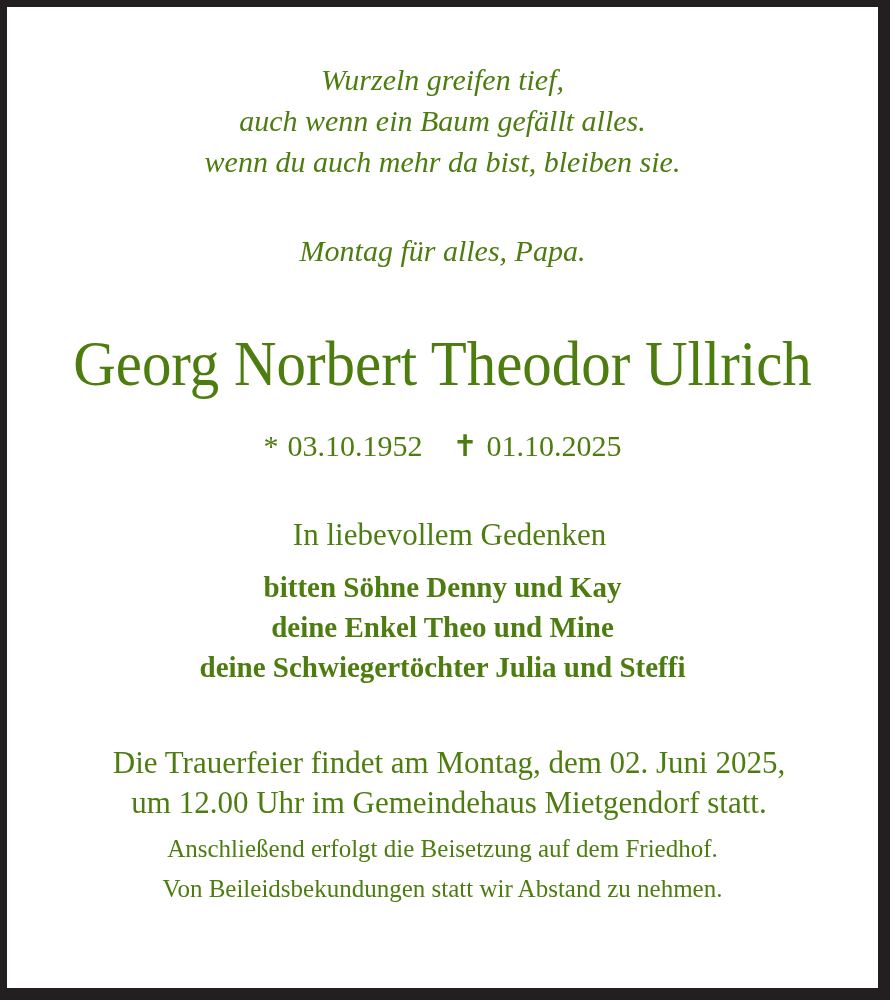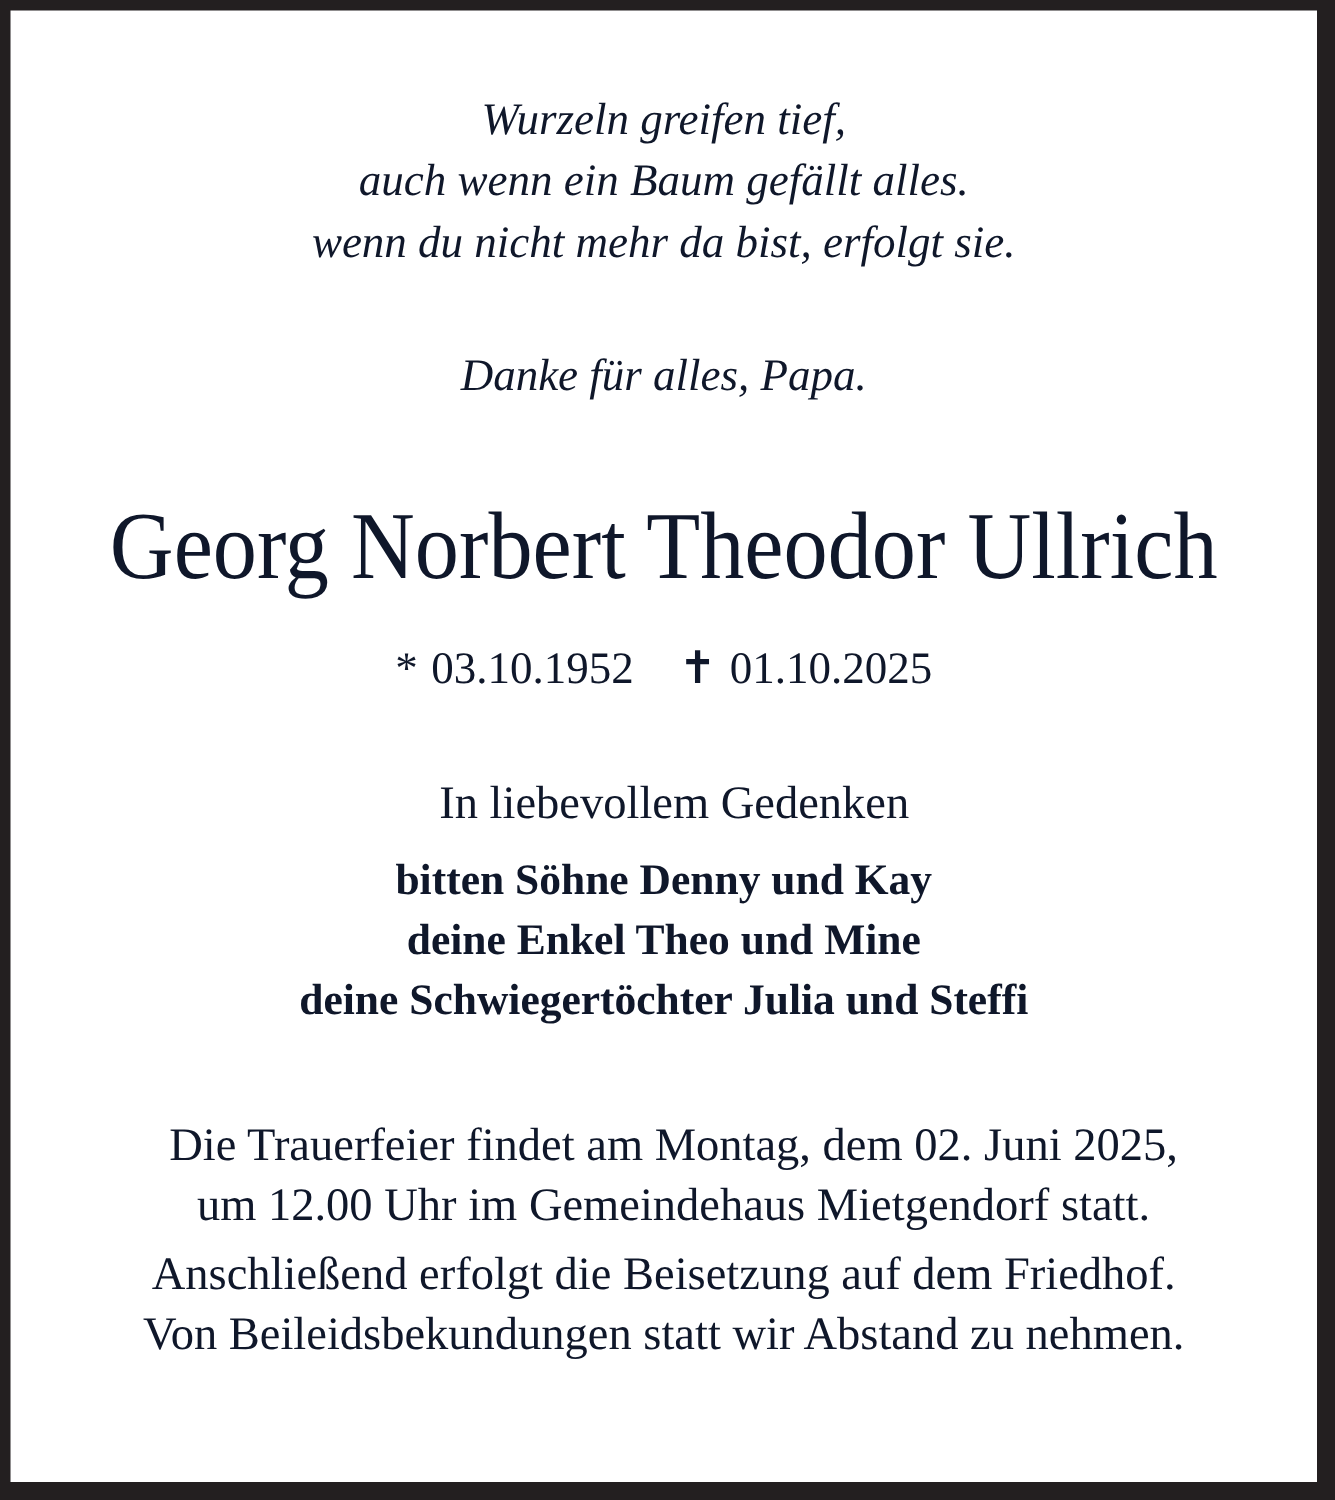--- a/index.html
+++ b/index.html
@@ -11,21 +11,21 @@
     position: relative;
     width: 890px;
     height: 1000px;
     box-sizing: border-box;
     background: #ffffff;
     border-style: solid;
     border-color: #231f20;
     border-width: 7px 12px 12px 7px;
     overflow: hidden;
     font-family: "Liberation Serif", "DejaVu Serif", serif;
-    color: #0f172a;
+    color: #4d7c0f;
     text-align: center;
   }
   .poem {
     margin-top: 52px;
     font-style: italic;
     font-size: 30px;
     line-height: 41px;
   }
   .thanks {
     margin-top: 48px;
@@ -69,36 +69,36 @@
     line-height: 40px;
   }
   .service {
     margin-top: 56px;
     font-size: 31px;
     line-height: 40px;
     margin-left: 13px;
   }
   .burial {
     margin-top: 6px;
-    font-size: 31px;
+    font-size: 25px;
     line-height: 40px;
   }
 </style>
 </head>
 <body>
 
 <div class="card">
 
   <div class="poem">
     <div>Wurzeln greifen tief,</div>
     <div>auch wenn ein Baum gefällt alles.</div>
-    <div>wenn du nicht mehr da bist, erfolgt sie.</div>
+    <div>wenn du auch mehr da bist, bleiben sie.</div>
   </div>
 
-  <div class="thanks">Danke für alles, Papa.</div>
+  <div class="thanks">Montag für alles, Papa.</div>
 
   <h1 class="name">Georg Norbert Theodor Ullrich</h1>
 
   <div class="dates">
     <span class="date-group">
       <span class="symbol">*</span>
       <span>03.10.1952</span>
     </span>
     <span class="date-group">
       <span class="symbol cross">✝</span>

